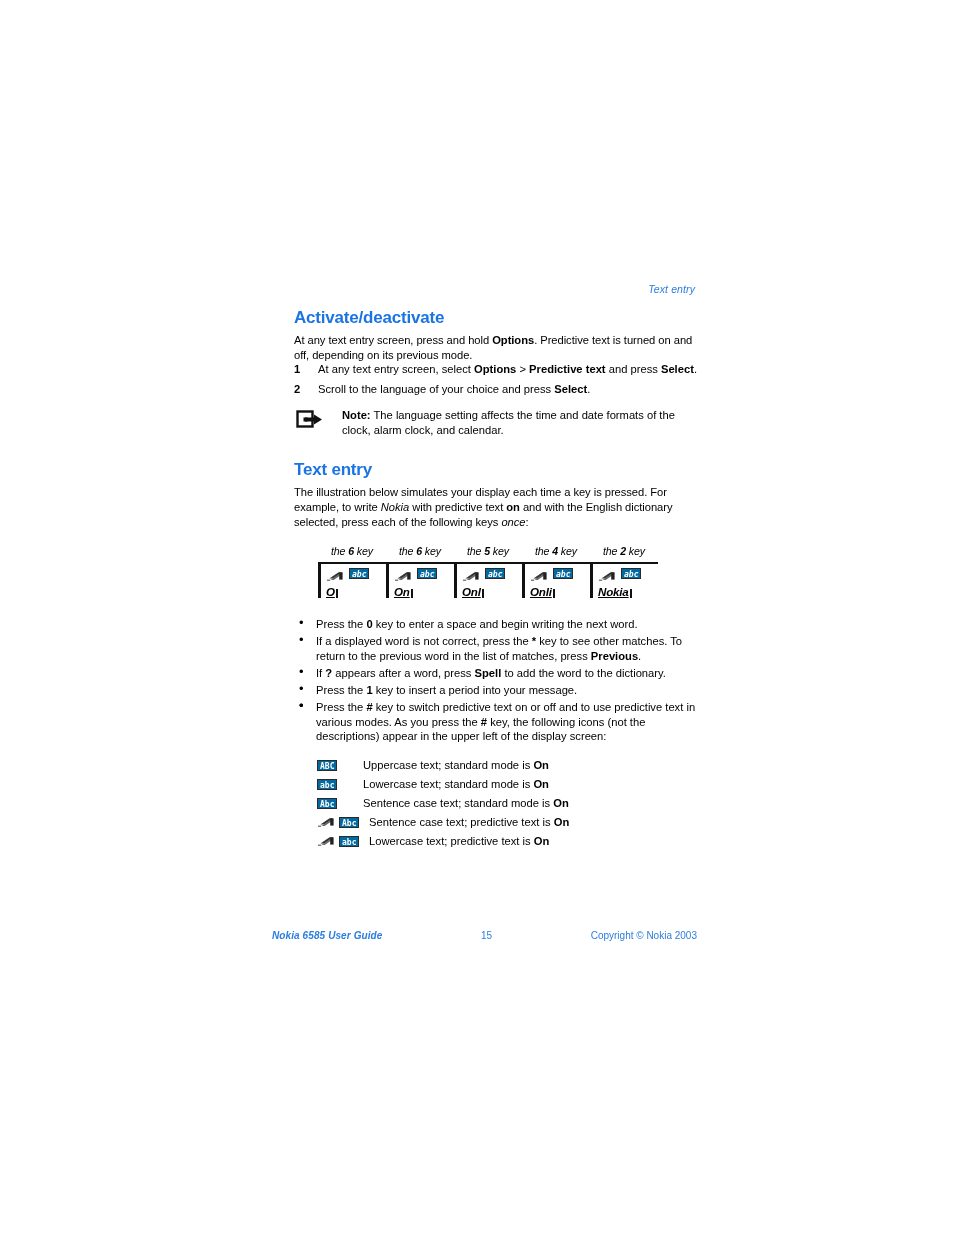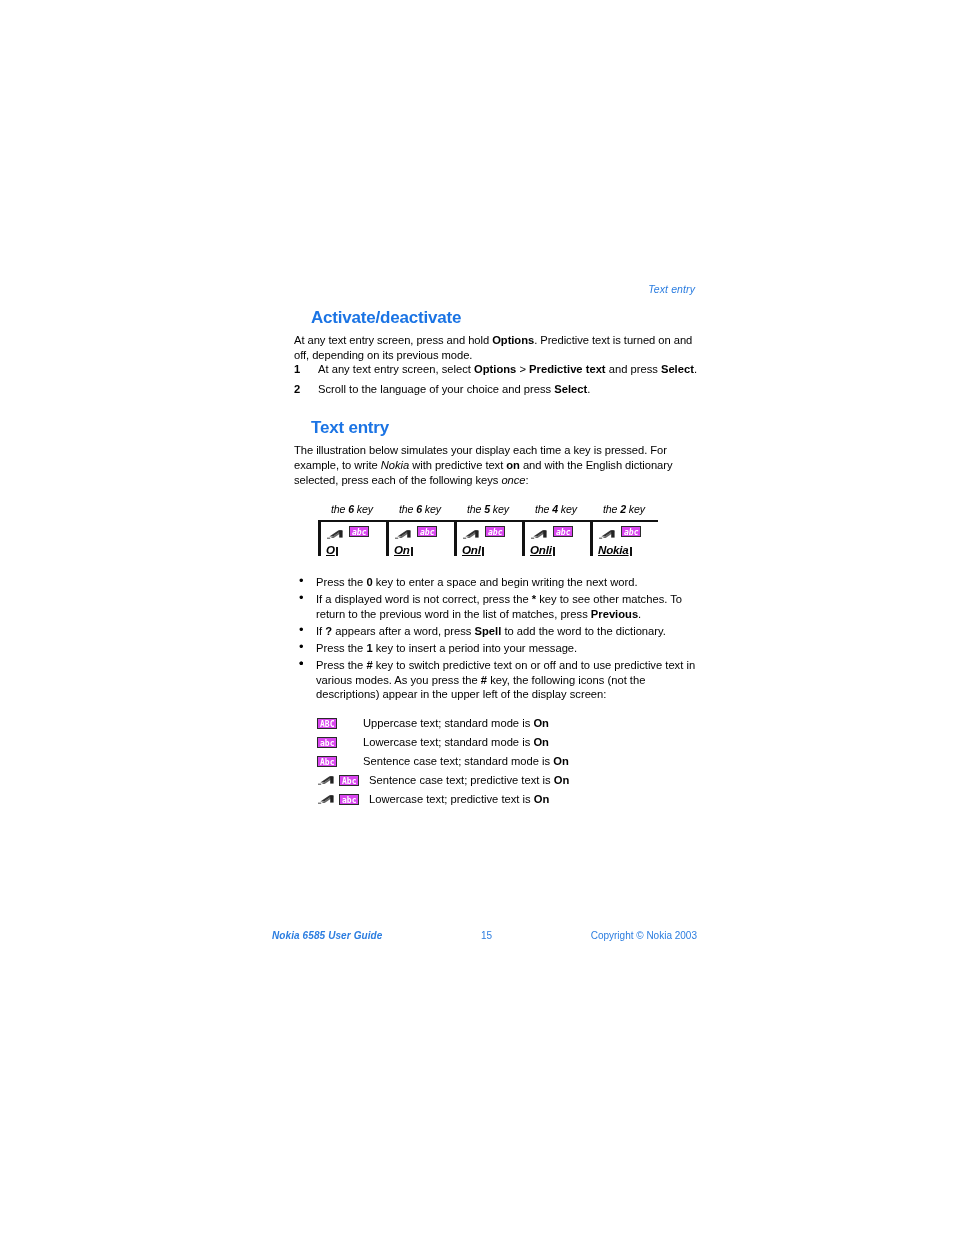--- a/index.html
+++ b/index.html
@@ -39,21 +39,21 @@
 
   
   .content {
     position: absolute;
     left: 294px;
     top: 308px;
     width: 403px;
   }
 
   h2.section-head {
-    margin: 0 0 5px 17px;
+    margin: 0 0 5px 0;
     font-size: 17px;
     font-weight: bold;
     color: #1b74e4;
     letter-spacing: -0.2px;
   }
   h2.section-head.spaced {
     margin-top: 22px;
   }
 
   p.body {
@@ -151,21 +151,21 @@
   .swoosh {
     width: 18px;
     height: 11px;
     display: inline-block;
     flex: 0 0 auto;
   }
 
   
   .badge {
     display: inline-block;
-    background: #d946ef;
+    background: #0369a1;
     color: #ffffff;
     font-family: "DejaVu Sans Mono", monospace;
     font-size: 8px;
     font-weight: bold;
     line-height: 11px;
     height: 11px;
     padding: 0 2px;
     letter-spacing: 0px;
     border: 1px solid #2a2a2a;
     box-sizing: border-box;
@@ -274,20 +274,30 @@
 
     <ol class="numlist">
       <li>
         <span class="num">1</span><span>At any text entry screen, select </span><b class="inline">Options</b><span> &gt; </span><b class="inline">Predictive text</b><span> and press </span><b class="inline">Select</b><span>.</span>
       </li>
       <li>
         <span class="num">2</span><span>Scroll to the language of your choice and press </span><b class="inline">Select</b><span>.</span>
       </li>
     </ol>
 
+    <div class="note-block">
+      <span class="note-icon">
+        <svg width="28" height="22" viewBox="0 0 28 22">
+          <rect x="1.5" y="1.5" width="15" height="15" fill="none" stroke="#111" stroke-width="2.4"></rect>
+          <path d="M9 7.5 L18 7.5 L18 4.5 L26 9.5 L18 14.5 L18 11.5 L9 11.5 Z" fill="#111"></path>
+          <rect x="7.5" y="7.5" width="4" height="4" fill="#111"></rect>
+        </svg>
+      </span>
+      <div class="note-text"><b class="inline">Note:</b><span> The language setting affects the time and date formats of the clock, alarm clock, and calendar.</span></div>
+    </div>
 
     <h2 class="section-head spaced">Text entry</h2>
 
     <p class="body">
       <span>The illustration below simulates your display each time a key is pressed. For example, to write </span><i class="inline">Nokia</i><span> with predictive text </span><b class="inline">on</b><span> and with the English dictionary selected, press each of the following keys </span><i class="inline">once</i><span>:</span>
     </p>
 
     <div class="key-illustration">
 
       <div class="key-col" style="left:24px;">

